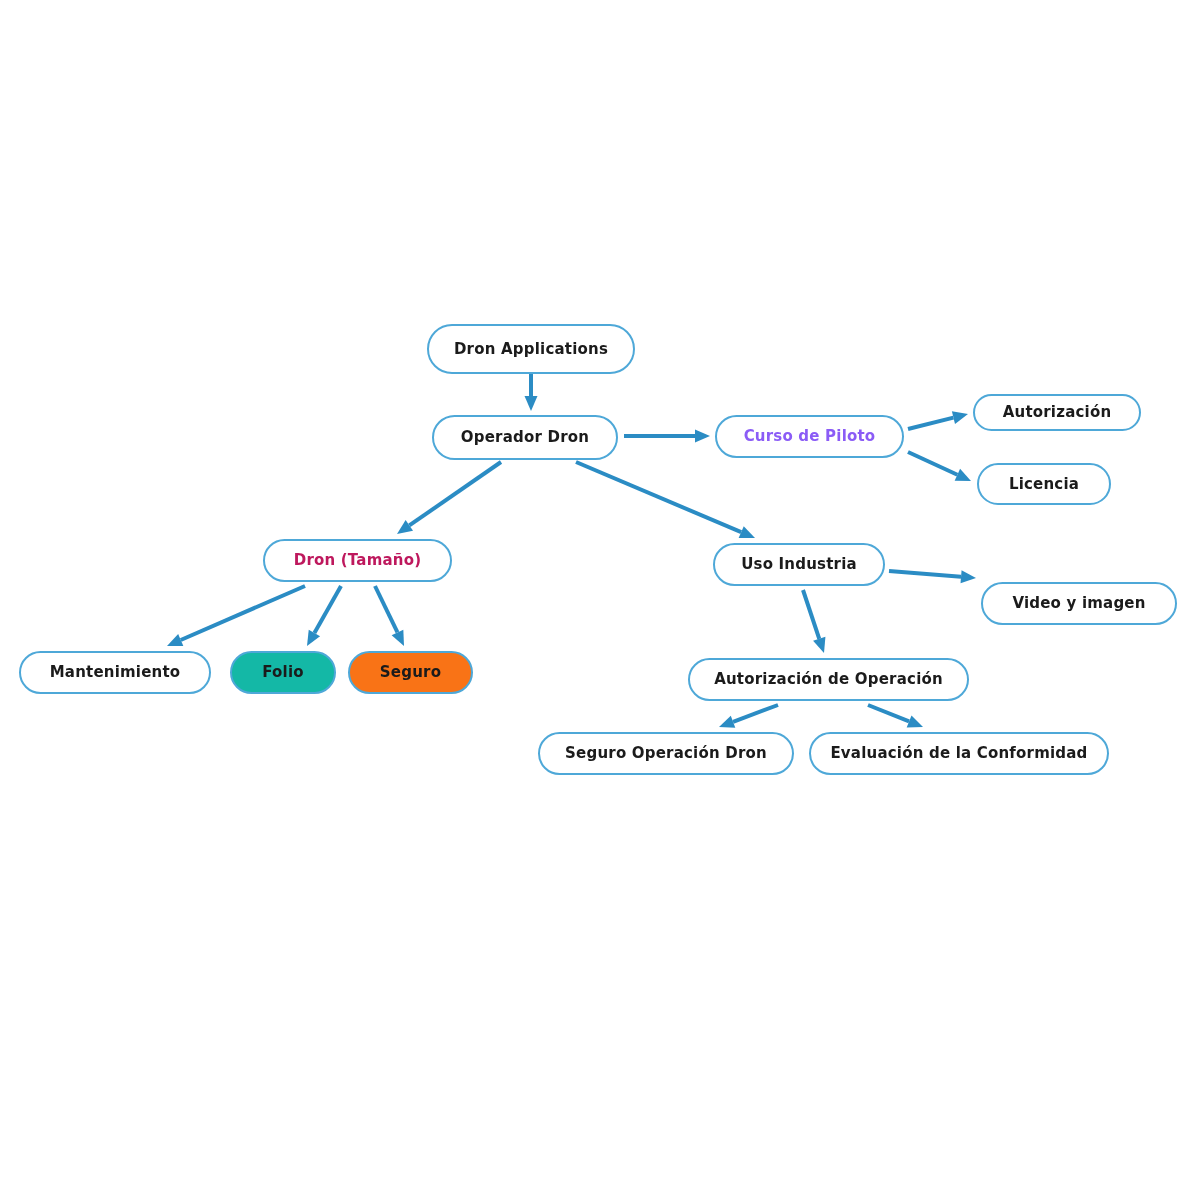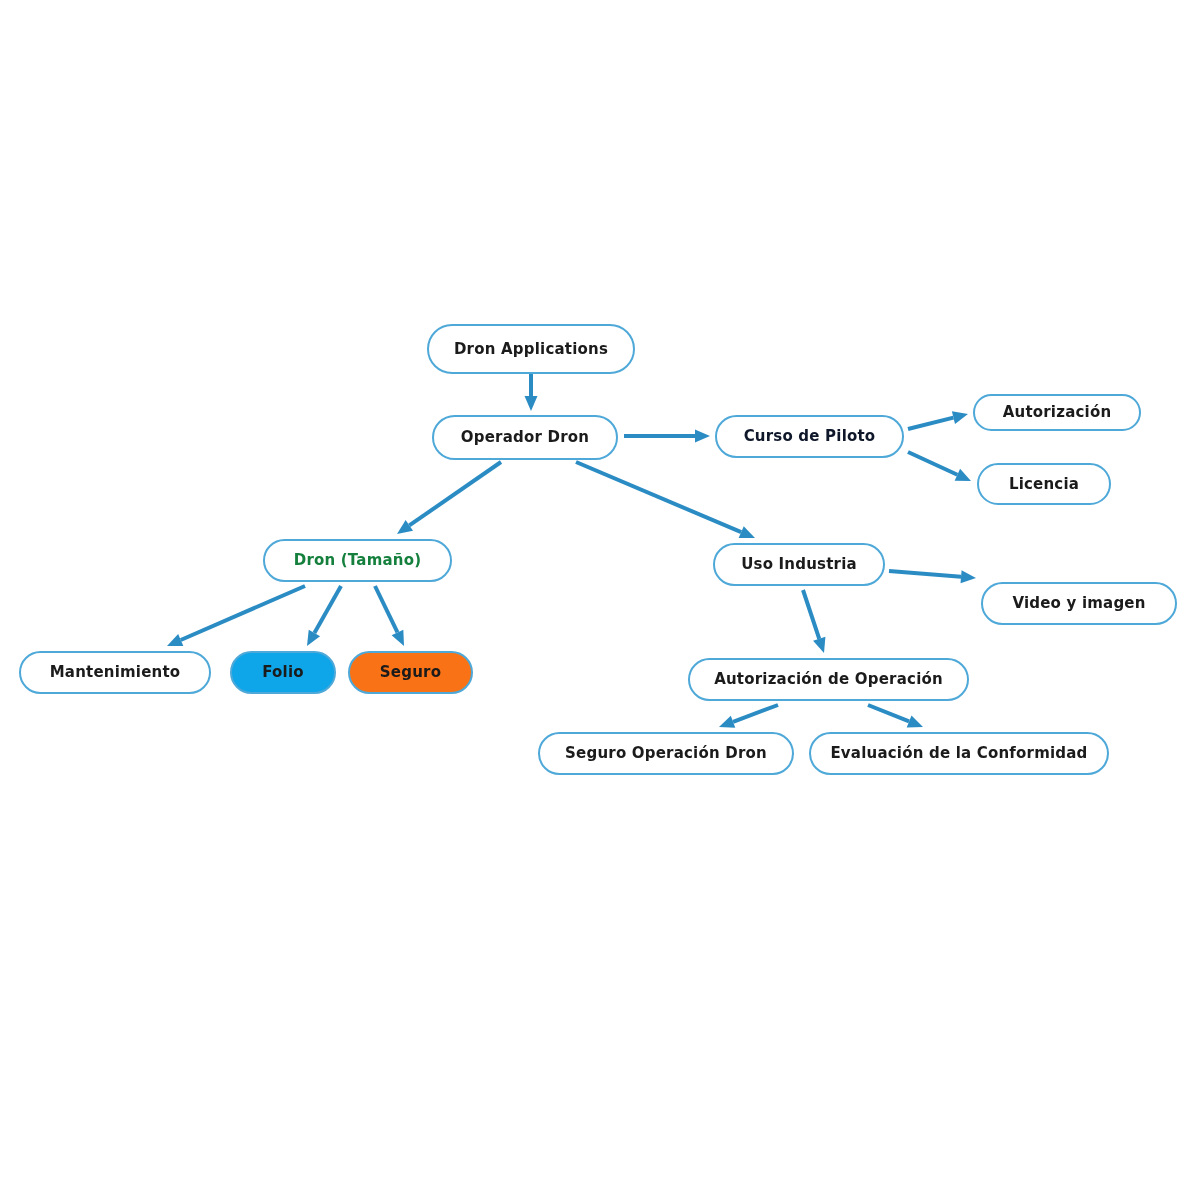--- a/index.html
+++ b/index.html
@@ -106,42 +106,42 @@
       </g>
     </svg>
 
   <div id="node-layer">
       <div class="node" style="left: 427px; top: 324px; width: 208px; height: 50px; font-size: 15px; border-color: rgb(78, 168, 216); background: rgb(255, 255, 255); color: rgb(27, 27, 27);">
         <span class="node-label">Dron Applications</span>
       </div>
       <div class="node" style="left: 432px; top: 415px; width: 186px; height: 45px; font-size: 15px; border-color: rgb(78, 168, 216); background: rgb(255, 255, 255); color: rgb(27, 27, 27);">
         <span class="node-label">Operador Dron</span>
       </div>
-      <div class="node" style="left: 715px; top: 415px; width: 189px; height: 43px; font-size: 15px; border-color: rgb(78, 168, 216); background: rgb(255, 255, 255); color: #0f172a; text-align: center;">
+      <div class="node" style="left: 715px; top: 415px; width: 189px; height: 43px; font-size: 15px; border-color: rgb(78, 168, 216); background: rgb(255, 255, 255); color: #8b5cf6; text-align: center;">
         <span class="node-label">Curso de Piloto</span>
       </div>
       <div class="node" style="left: 973px; top: 394px; width: 168px; height: 37px; font-size: 15px; border-color: rgb(78, 168, 216); background: rgb(255, 255, 255); color: rgb(27, 27, 27);">
         <span class="node-label">Autorización</span>
       </div>
       <div class="node" style="left: 977px; top: 463px; width: 134px; height: 42px; font-size: 15px; border-color: rgb(78, 168, 216); background: rgb(255, 255, 255); color: rgb(27, 27, 27);">
         <span class="node-label">Licencia</span>
       </div>
-      <div class="node" style="left: 263px; top: 539px; width: 189px; height: 43px; font-size: 15px; border-color: rgb(78, 168, 216); background: rgb(255, 255, 255); color: #15803d;">
+      <div class="node" style="left: 263px; top: 539px; width: 189px; height: 43px; font-size: 15px; border-color: rgb(78, 168, 216); background: rgb(255, 255, 255); color: #be185d;">
         <span class="node-label">Dron (Tamaño)</span>
       </div>
       <div class="node" style="left: 713px; top: 543px; width: 172px; height: 43px; font-size: 15px; border-color: rgb(78, 168, 216); background: rgb(255, 255, 255); color: rgb(27, 27, 27);">
         <span class="node-label">Uso Industria</span>
       </div>
       <div class="node" style="left: 981px; top: 582px; width: 196px; height: 43px; font-size: 15px; border-color: rgb(78, 168, 216); background: rgb(255, 255, 255); color: rgb(27, 27, 27);">
         <span class="node-label">Video y imagen</span>
       </div>
       <div class="node" style="left: 19px; top: 651px; width: 192px; height: 43px; font-size: 15px; border-color: rgb(78, 168, 216); background: rgb(255, 255, 255); color: rgb(27, 27, 27);">
         <span class="node-label">Mantenimiento</span>
       </div>
-      <div class="node" style="left: 230px; top: 651px; width: 106px; height: 43px; font-size: 15px; border-color: rgb(78, 168, 216); background: #0ea5e9; color: rgb(27, 27, 27);">
+      <div class="node" style="left: 230px; top: 651px; width: 106px; height: 43px; font-size: 15px; border-color: rgb(78, 168, 216); background: #14b8a6; color: rgb(27, 27, 27);">
         <span class="node-label">Folio</span>
       </div>
       <div class="node" style="left: 348px; top: 651px; width: 125px; height: 43px; font-size: 15px; border-color: rgb(78, 168, 216); background: #f97316; color: rgb(27, 27, 27);">
         <span class="node-label">Seguro</span>
       </div>
       <div class="node" style="left: 688px; top: 658px; width: 281px; height: 43px; font-size: 15px; border-color: rgb(78, 168, 216); background: rgb(255, 255, 255); color: rgb(27, 27, 27);">
         <span class="node-label">Autorización de Operación</span>
       </div>
       <div class="node" style="left: 538px; top: 732px; width: 256px; height: 43px; font-size: 15px; border-color: rgb(78, 168, 216); background: rgb(255, 255, 255); color: rgb(27, 27, 27);">
         <span class="node-label">Seguro Operación Dron</span>

